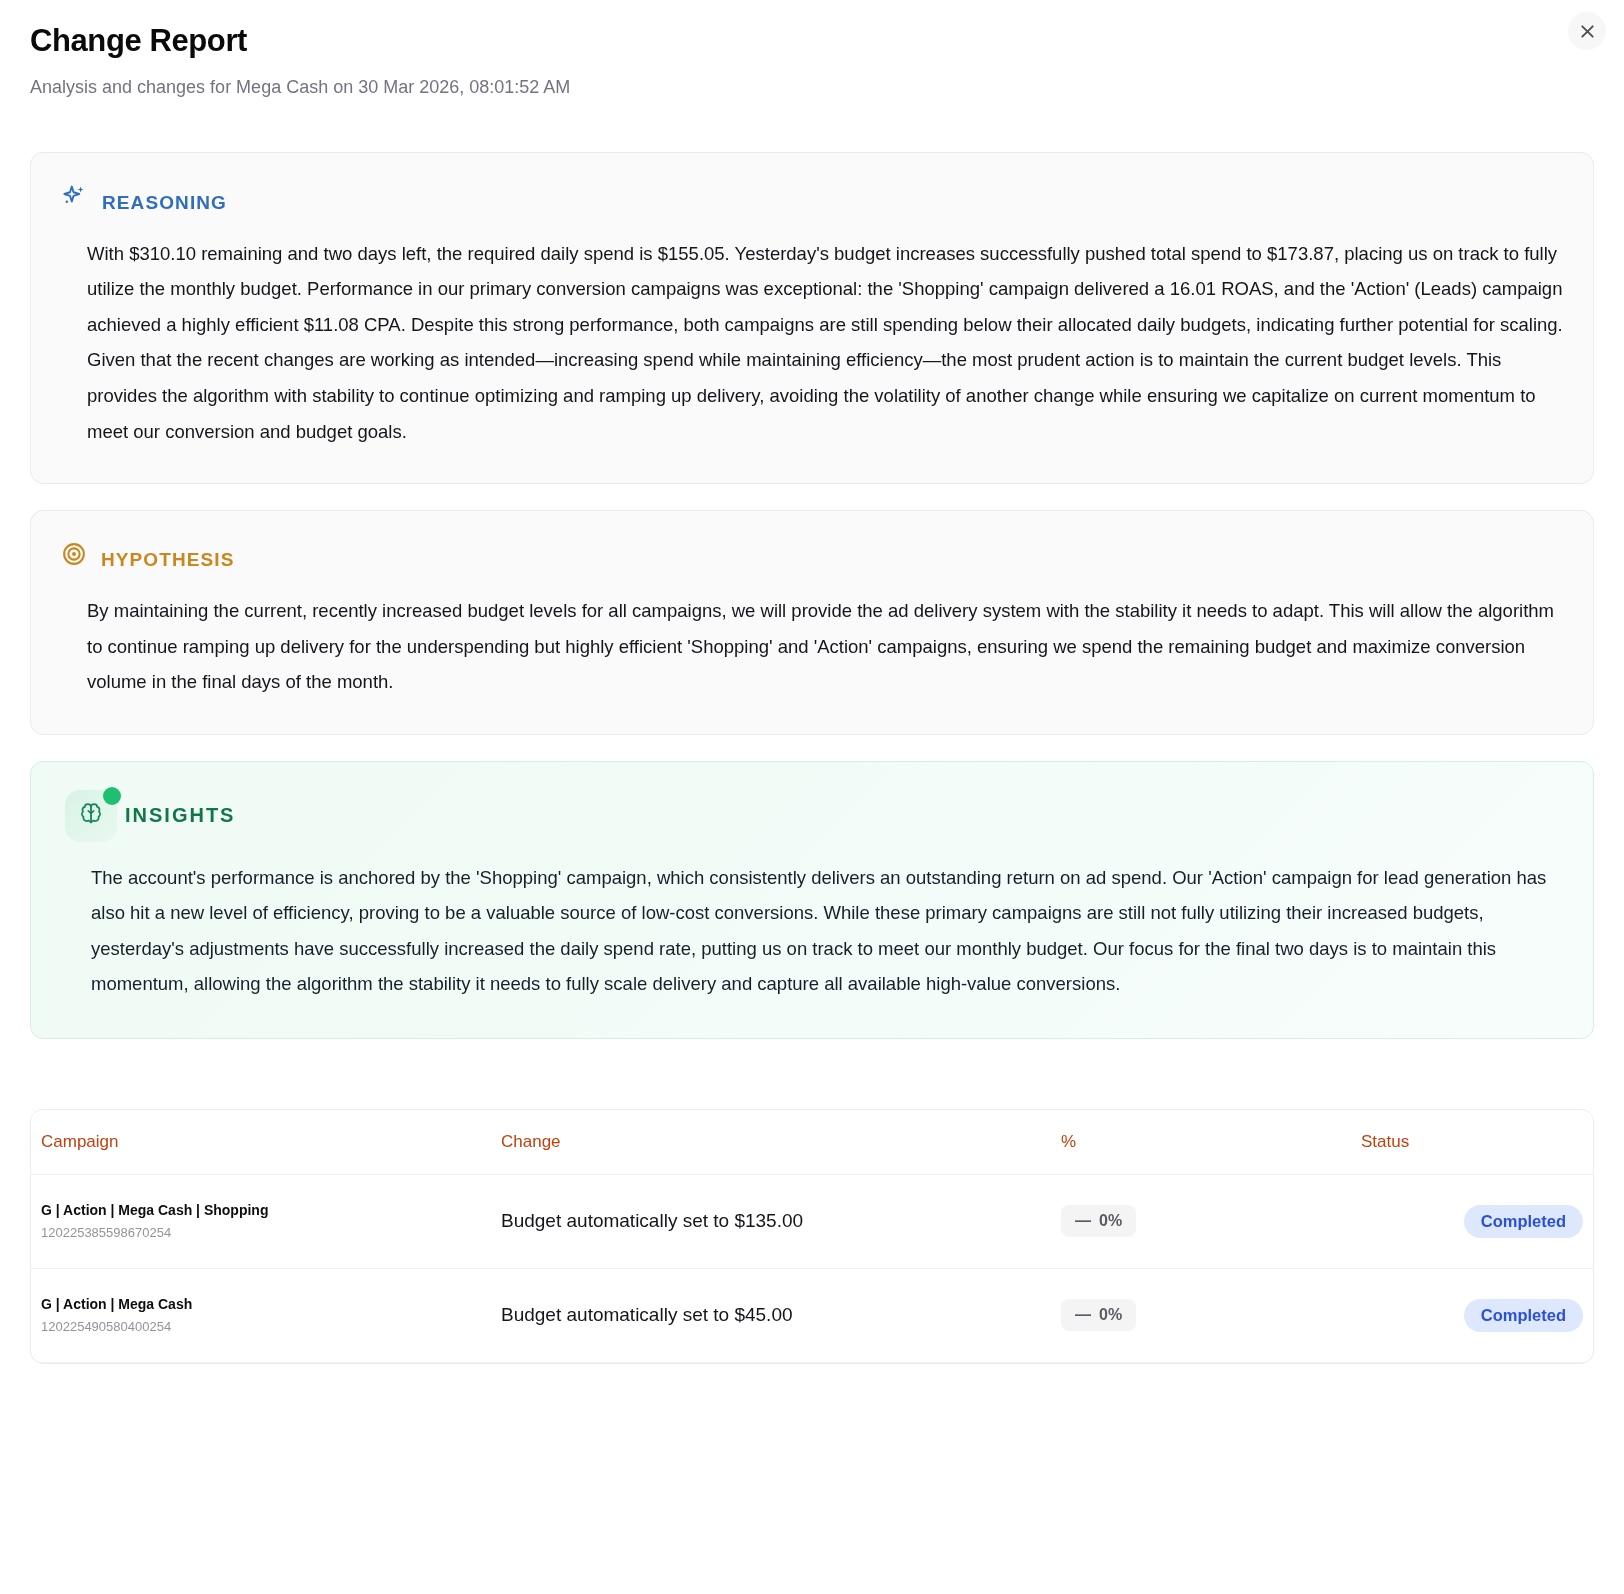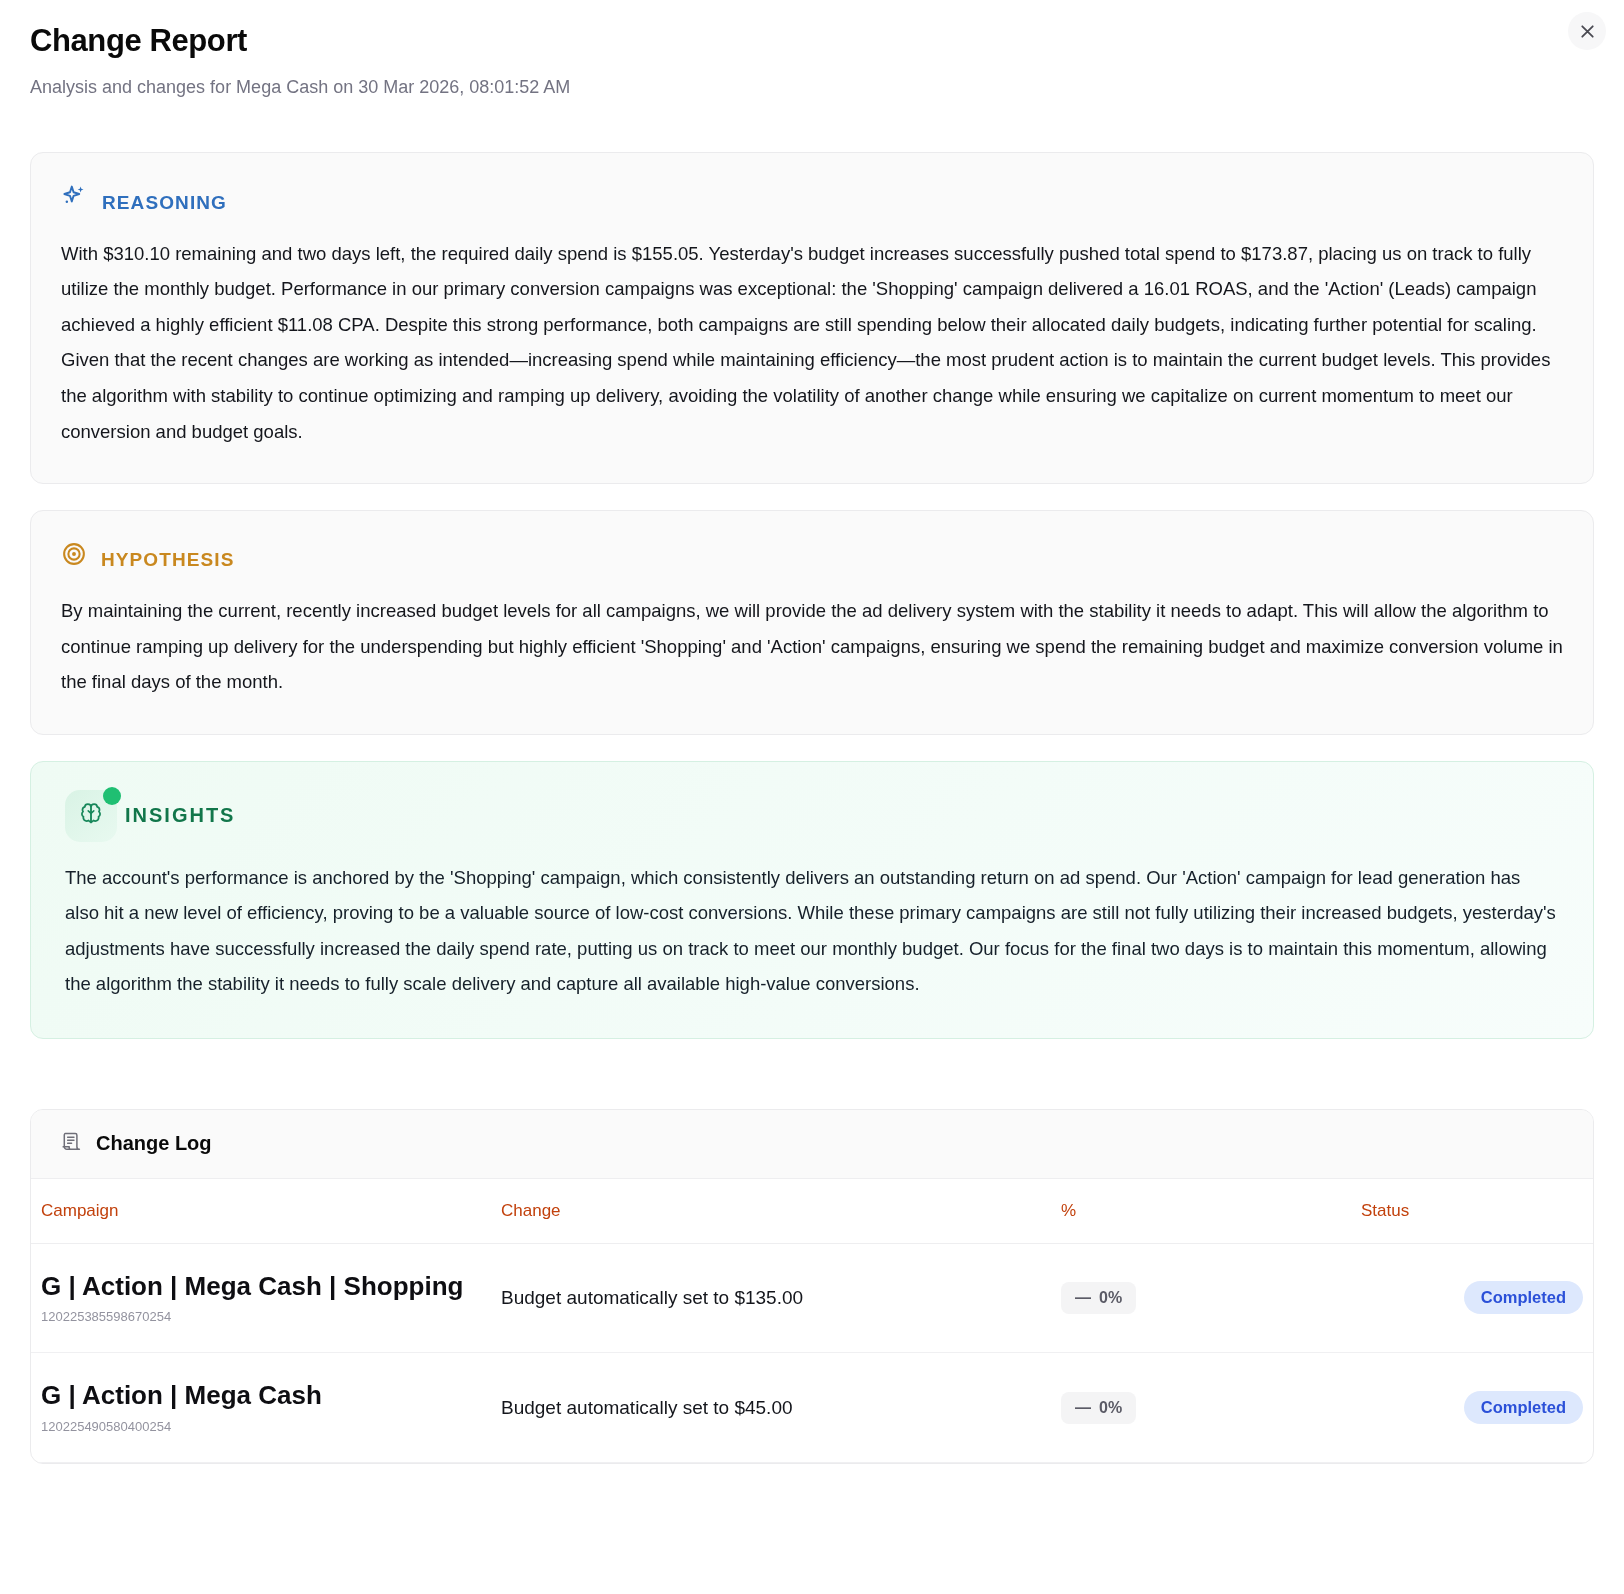--- a/index.html
+++ b/index.html
@@ -84,20 +84,21 @@
   }
   .section-label.blue { color: #2f6fbd; }
   .section-label.amber { color: #c9881f; }
   .section-label.green { color: #11764a; letter-spacing: 2px; font-size: 20px; }
 
   .body-text {
     margin-top: 22px;
     font-size: 18.5px;
     line-height: 1.92;
     color: #14161c;
+    margin-left: 26px;
   }
   .card.insights .body-text {
     margin-top: 18px;
     color: #16202a;
   }
 
   
   .insights-head { gap: 8px; align-items: center; }
   .brain-badge {
     position: relative;
@@ -163,21 +164,21 @@
   table.changelog-table td {
     padding: 26px 10px;
     border-bottom: 1px solid #f0f0f2;
     vertical-align: middle;
   }
   td.cell-campaign { padding-left: 26px; }
   td.cell-pct { padding-left: 80px; }
   td.cell-status { text-align: right; padding-right: 26px; }
 
   .campaign-name {
-    font-size: 26px;
+    font-size: 14px;
     font-weight: bold;
     color: #0e0e12;
     line-height: 1.3;
   }
   .campaign-id {
     margin-top: 6px;
     font-size: 13px;
     color: #93939f;
     line-height: 1.3;
   }
@@ -263,30 +264,20 @@
           </svg>
         </span>
         <span class="dot"></span>
       </span>
       <span class="section-label green">INSIGHTS</span>
     </div>
     <p class="body-text">The account's performance is anchored by the 'Shopping' campaign, which consistently delivers an outstanding return on ad spend. Our 'Action' campaign for lead generation has also hit a new level of efficiency, proving to be a valuable source of low-cost conversions. While these primary campaigns are still not fully utilizing their increased budgets, yesterday's adjustments have successfully increased the daily spend rate, putting us on track to meet our monthly budget. Our focus for the final two days is to maintain this momentum, allowing the algorithm the stability it needs to fully scale delivery and capture all available high-value conversions.</p>
   </div>
 
   <div class="changelog">
-    <div class="changelog-head">
-      <span>
-        <svg width="24" height="24" viewBox="0 0 24 24" fill="none">
-          <path d="M6.2 3.6h10.1c.9 0 1.6.8 1.6 1.7v11.4c0 1.5 1.1 2.6 2.5 2.6H7.8c-1.4 0-2.5-1.1-2.5-2.6V5.3c0-.9.5-1.7.9-1.7z" stroke="#6e6e78" stroke-width="1.5" stroke-linejoin="round"></path>
-          <path d="M3.6 16.7h6.6v1.2c0 .9.5 1.4 1.1 1.4" stroke="#6e6e78" stroke-width="1.5" stroke-linejoin="round"></path>
-          <path d="M8.6 7.3h6.4M8.6 10.3h6.4M8.6 13.3h4" stroke="#6e6e78" stroke-width="1.4" stroke-linecap="round"></path>
-        </svg>
-      </span>
-      <span class="changelog-title">Change Log</span>
-    </div>
 
     <table class="changelog-table">
       <thead>
         <tr>
           <th class="col-campaign">Campaign</th>
           <th class="col-change">Change</th>
           <th class="col-pct">%</th>
           <th class="col-status">Status</th>
         </tr>
       </thead>

